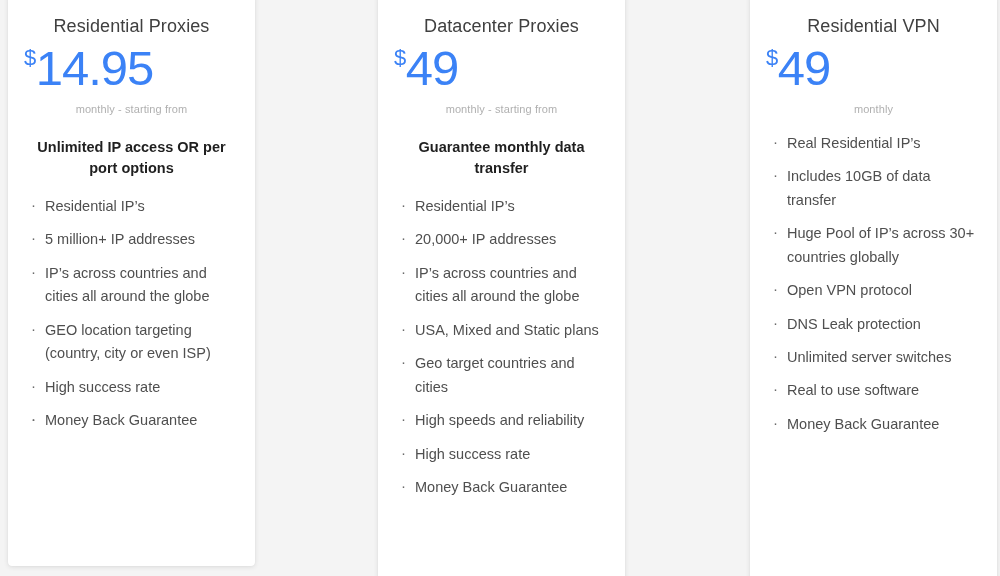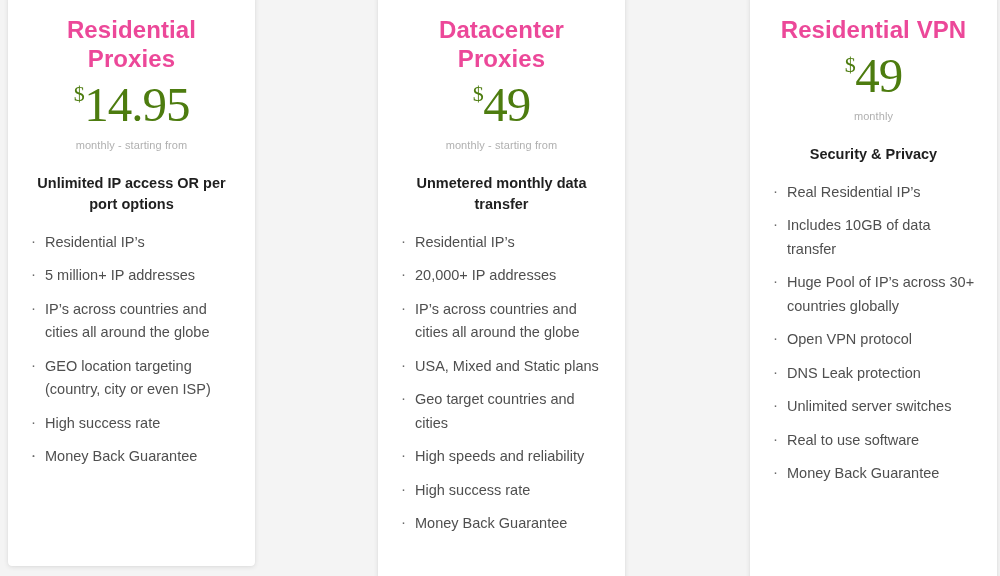--- a/index.html
+++ b/index.html
@@ -37,35 +37,33 @@
   .card-1 { left: 8px;   height: 572px; }
   .card-2 { left: 378px; height: 600px; }
   .card-3 { left: 750px; height: 600px; }
 
   .card-inner {
     padding: 22px 16px 0 16px;
   }
 
   .plan-title {
     text-align: center;
-    color: #ec4899;
-    font-size: 24px;
-    font-weight: 700;
+    color: #404040;
+    font-size: 18px;
+    font-weight: 400;
     letter-spacing: 0.1px;
     line-height: 1.2;
     margin: 0 0 4px 0;
   }
 
   .price-row {
-    text-align: center;
-    color: #4d7c0f;
+    color: #3b82f6;
     margin: 6px 0 0 0;
     line-height: 1;
     white-space: nowrap;
-    font-family: Liberation Serif, serif;
   }
   .currency {
     font-size: 22px;
     font-weight: 400;
     vertical-align: 20px;
     letter-spacing: -0.5px;
   }
   .amount {
     font-size: 49px;
     font-weight: 300;
@@ -138,42 +136,41 @@
     </div>
   </div>
 
   <div class="card card-2">
     <div class="card-inner">
       <div class="plan-title">Datacenter Proxies</div>
       <div class="price-row">
         <span class="currency">$</span><span class="amount">49</span>
       </div>
       <div class="price-caption">monthly - starting from</div>
-      <div class="plan-subtitle">Unmetered monthly data transfer</div>
+      <div class="plan-subtitle">Guarantee monthly data transfer</div>
       <ul class="feature-list">
         <li class="feature-item"><span class="feature-bullet">·</span><span>Residential IP’s</span></li>
         <li class="feature-item"><span class="feature-bullet">·</span><span>20,000+ IP addresses</span></li>
         <li class="feature-item"><span class="feature-bullet">·</span><span>IP’s across countries and cities all around the globe</span></li>
         <li class="feature-item"><span class="feature-bullet">·</span><span>USA, Mixed and Static plans</span></li>
         <li class="feature-item"><span class="feature-bullet">·</span><span>Geo target countries and cities</span></li>
         <li class="feature-item"><span class="feature-bullet">·</span><span>High speeds and reliability</span></li>
         <li class="feature-item"><span class="feature-bullet">·</span><span>High success rate</span></li>
         <li class="feature-item"><span class="feature-bullet">·</span><span>Money Back Guarantee</span></li>
       </ul>
     </div>
   </div>
 
   <div class="card card-3">
     <div class="card-inner">
       <div class="plan-title">Residential VPN</div>
       <div class="price-row">
         <span class="currency">$</span><span class="amount">49</span>
       </div>
       <div class="price-caption">monthly</div>
-      <div class="plan-subtitle">Security &amp; Privacy</div>
       <ul class="feature-list">
         <li class="feature-item"><span class="feature-bullet">·</span><span>Real Residential IP’s</span></li>
         <li class="feature-item"><span class="feature-bullet">·</span><span>Includes 10GB of data transfer</span></li>
         <li class="feature-item"><span class="feature-bullet">·</span><span>Huge Pool of IP’s across 30+ countries globally</span></li>
         <li class="feature-item"><span class="feature-bullet">·</span><span>Open VPN protocol</span></li>
         <li class="feature-item"><span class="feature-bullet">·</span><span>DNS Leak protection</span></li>
         <li class="feature-item"><span class="feature-bullet">·</span><span>Unlimited server switches</span></li>
         <li class="feature-item"><span class="feature-bullet">·</span><span>Real to use software</span></li>
         <li class="feature-item"><span class="feature-bullet">·</span><span>Money Back Guarantee</span></li>
       </ul>

